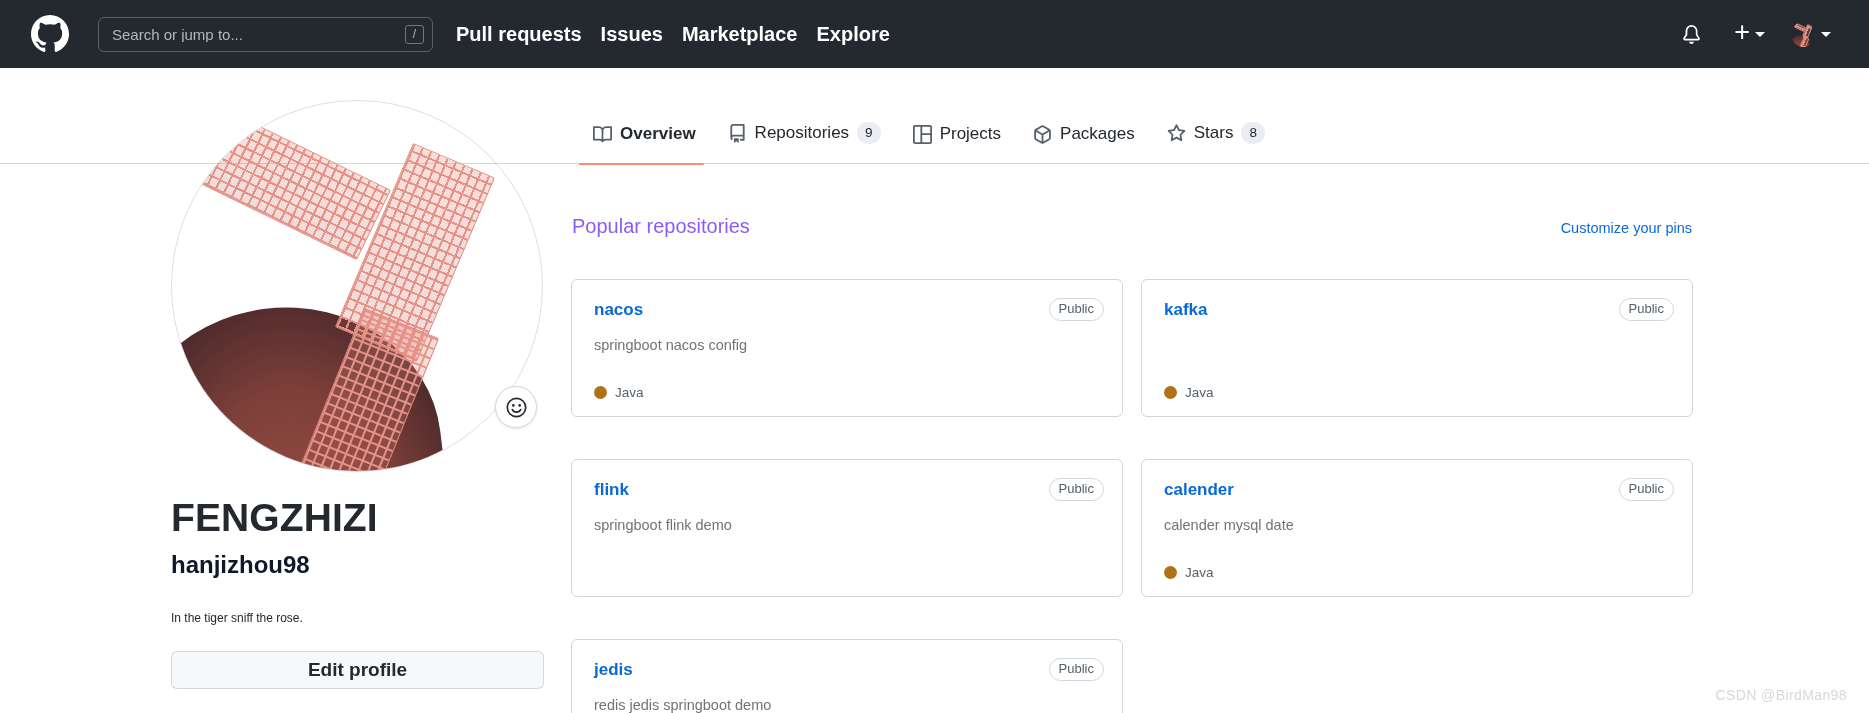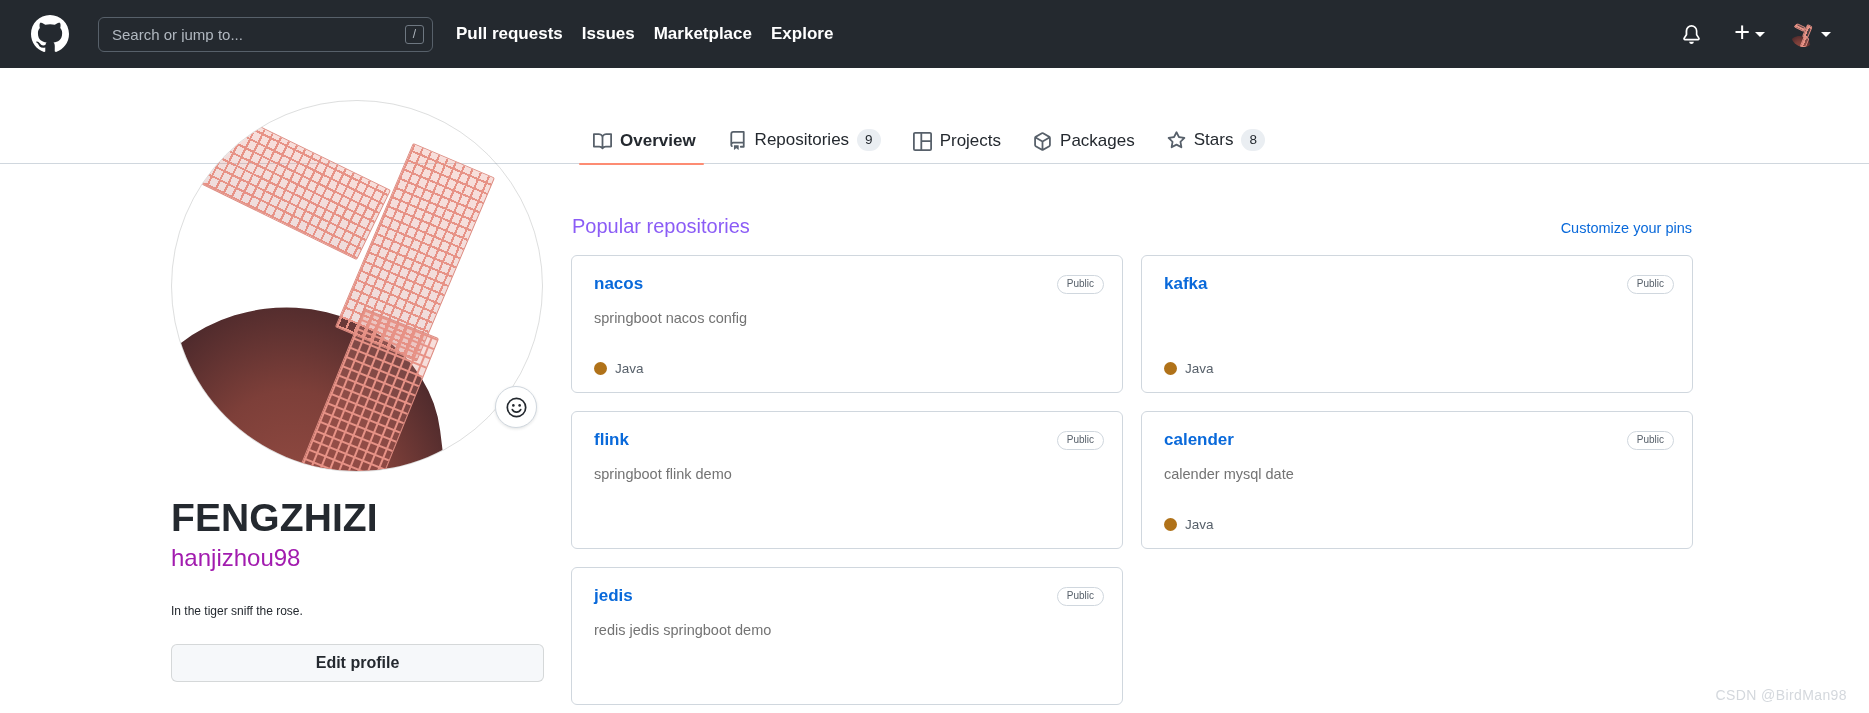--- a/index.html
+++ b/index.html
@@ -62,21 +62,21 @@
   }
 
   .top-nav {
     display: flex;
     align-items: center;
     margin-left: 23px;
     gap: 19px;
   }
   .top-nav a {
     color: #ffffff;
-    font-size: 17px;
+    font-size: 20px;
     font-weight: bold;
     text-decoration: none;
     white-space: nowrap;
   }
 
   .topbar-right {
     margin-left: auto;
     display: flex;
     align-items: center;
     gap: 0;
@@ -210,40 +210,40 @@
   .profile-name {
     font-size: 39px;
     font-weight: bold;
     color: #24292f;
     line-height: 1.25;
     margin-top: 22px;
     letter-spacing: 0.1px;
   }
   .profile-login {
     font-size: 24px;
-    font-weight: 400;
-    color: #a21caf;
+    font-weight: 700;
+    color: #0f172a;
     line-height: 1.25;
-    margin-top: 0;
+    margin-top: 7px;
   }
   .profile-bio {
     font-size: 12px;
     color: #24292f;
     margin-top: 30px;
     line-height: 1.4;
   }
   .edit-profile-btn {
     margin-top: 24px;
     width: 373px;
     height: 38px;
     border: 1px solid rgba(27,31,36,0.15);
     border-radius: 6px;
     background: #f6f8fa;
     color: #24292f;
-    font-size: 16px;
+    font-size: 19px;
     font-weight: bold;
     font-family: "Liberation Sans", sans-serif;
     display: flex;
     align-items: center;
     justify-content: center;
     cursor: pointer;
   }
 
   
   .main-col {
@@ -256,21 +256,21 @@
   .tabs {
     display: flex;
     align-items: flex-end;
     height: 96px;
     gap: 0;
   }
   .tab {
     display: flex;
     align-items: center;
     gap: 8px;
-    padding: 0 16px 13px 16px;
+    padding: 0 16px 20px 16px;
     position: relative;
     color: #24292f;
     font-size: 17px;
     text-decoration: none;
     white-space: nowrap;
   }
   .tab.first { padding-left: 22px; }
   .tab.active { font-weight: bold; }
   .tab.active::after {
     content: "";
@@ -320,36 +320,37 @@
     row-gap: 18px;
   }
   .repo-card {
     border: 1px solid #d0d7de;
     border-radius: 6px;
     padding: 18px 18px 16px 22px;
     min-height: 138px;
     background: #ffffff;
     display: flex;
     flex-direction: column;
+    margin-top: 24px;
   }
   .repo-top {
     display: flex;
     align-items: center;
     justify-content: space-between;
   }
   .repo-name {
     font-size: 17px;
     font-weight: bold;
     color: #0969da;
     text-decoration: none;
   }
   .visibility {
     border: 1px solid #d0d7de;
     border-radius: 2em;
-    font-size: 10px;
+    font-size: 13px;
     color: #57606a;
     padding: 1px 9px 2px 9px;
     line-height: 1.4;
     white-space: nowrap;
   }
   .repo-desc {
     margin-top: 14px;
     font-size: 14.5px;
     color: #737373;
     line-height: 1.45;

